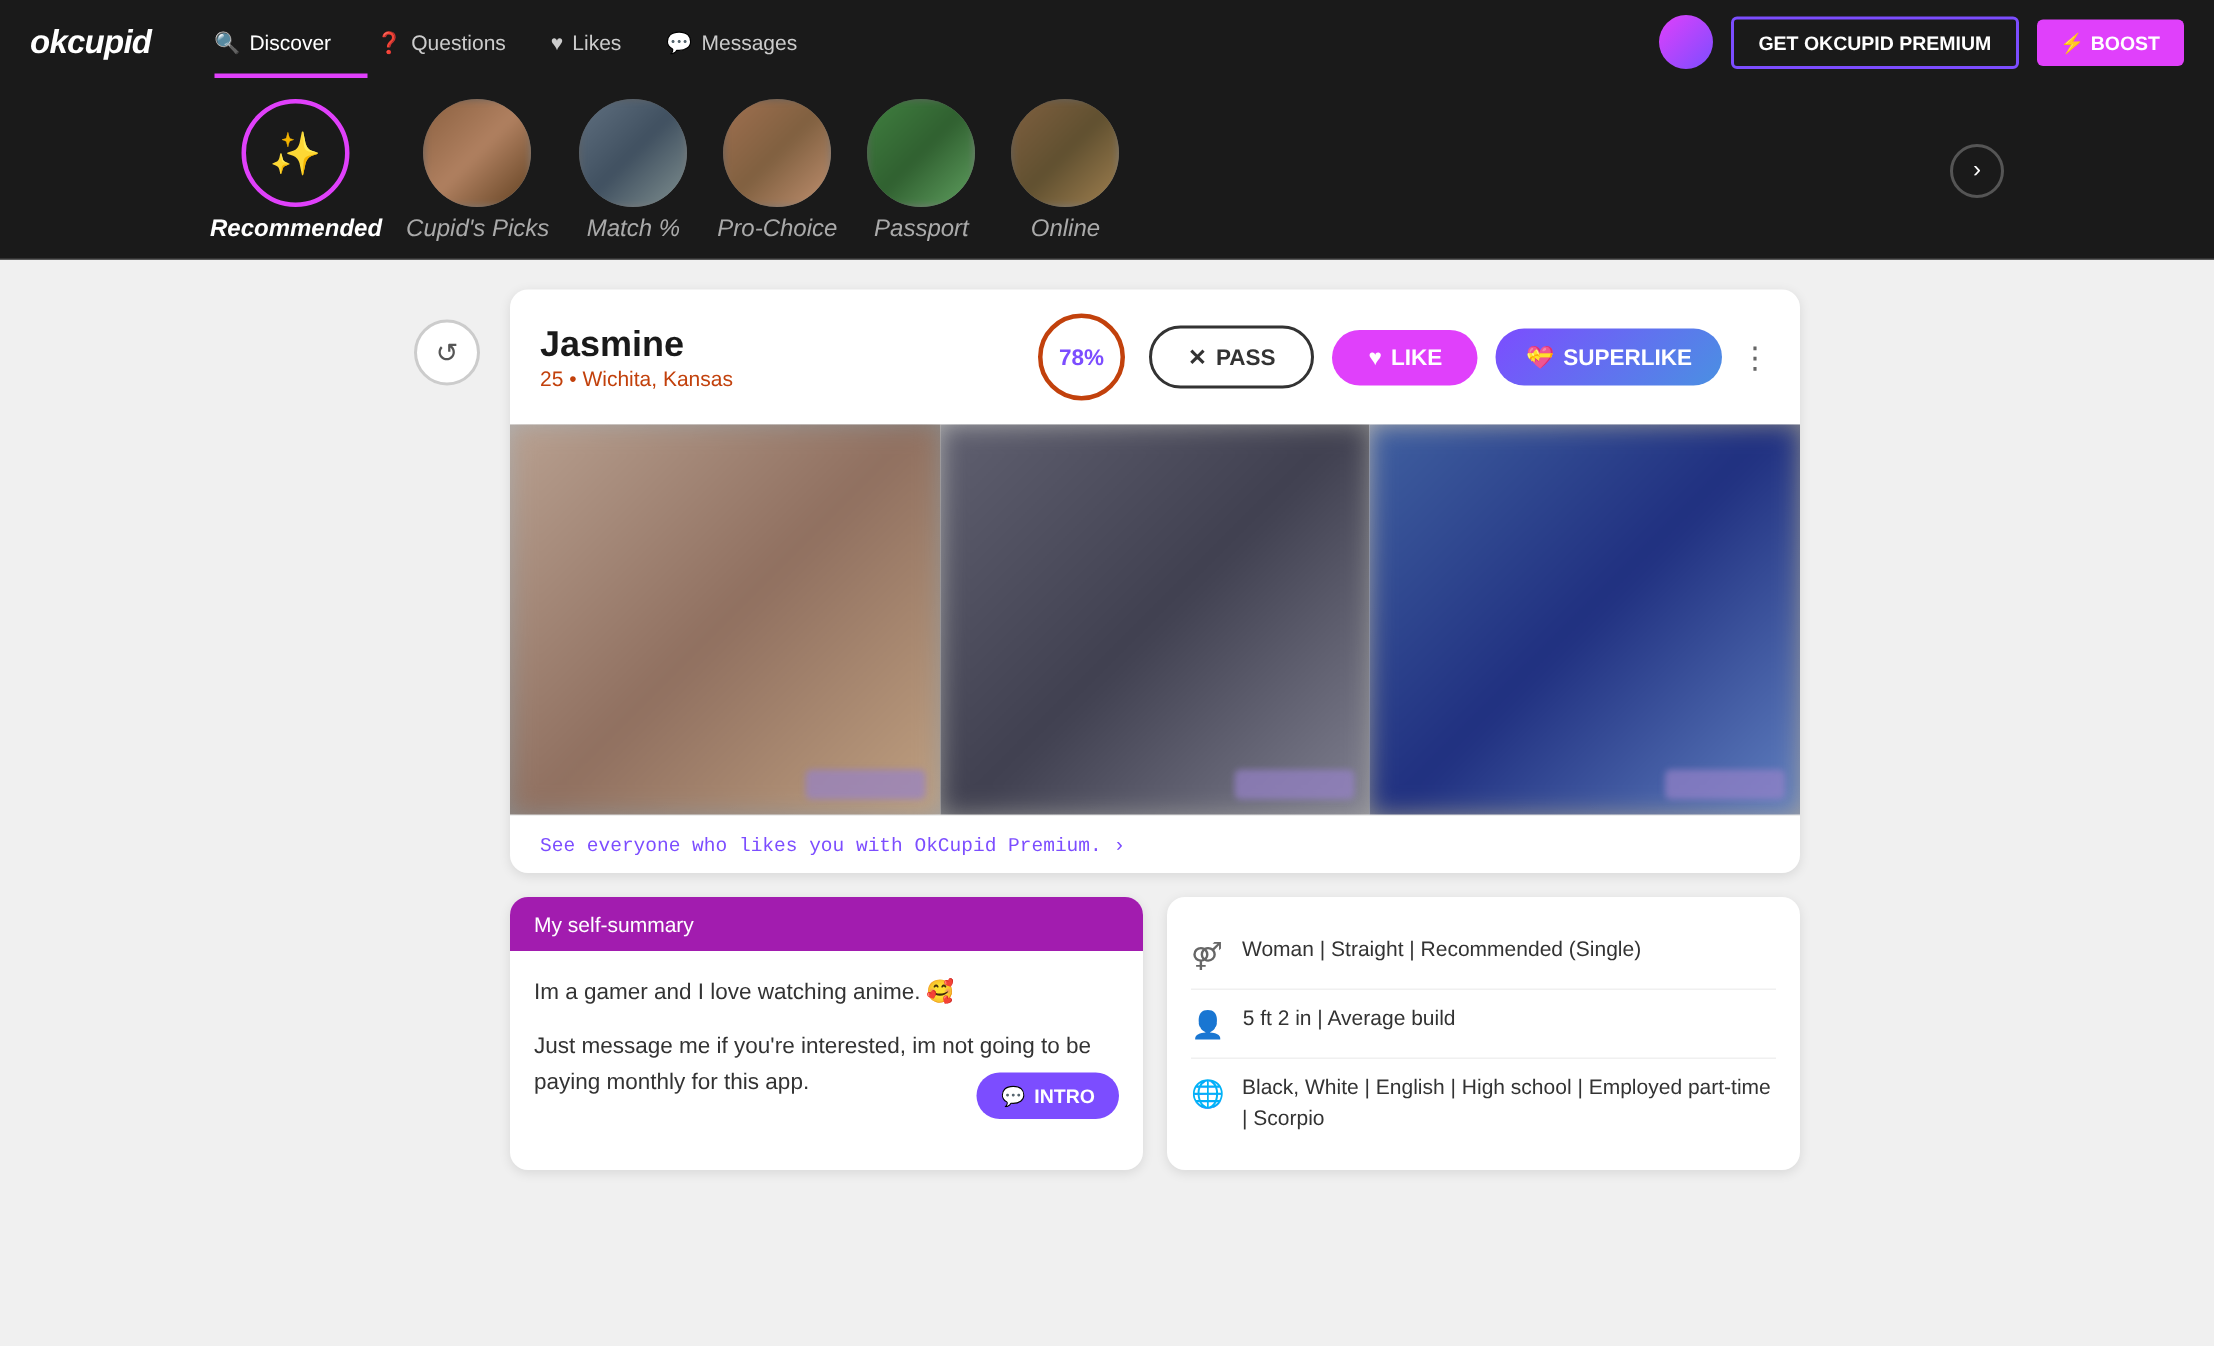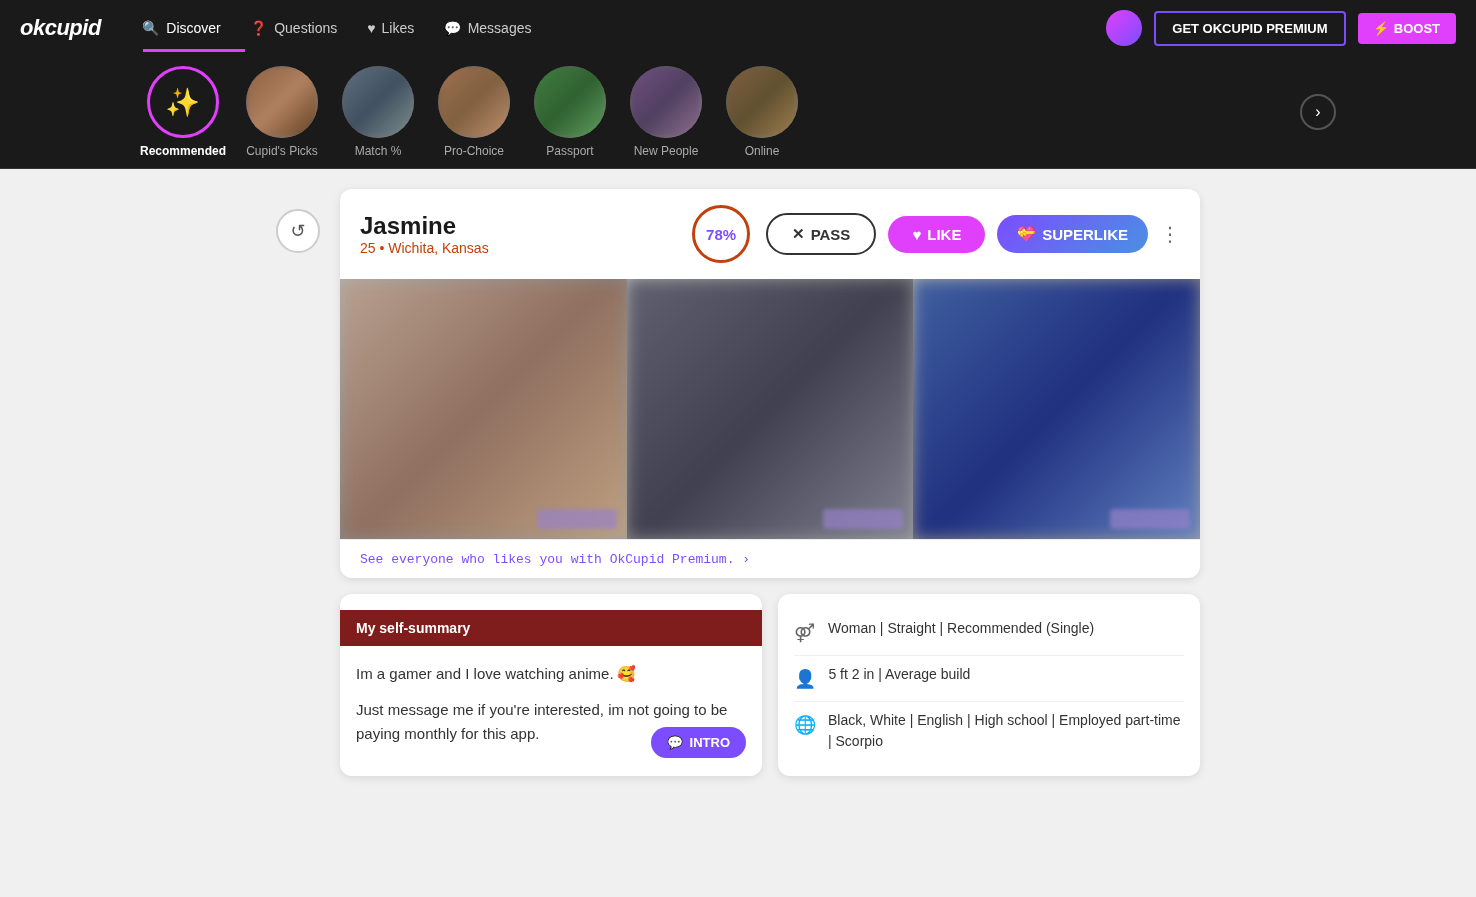--- a/index.html
+++ b/index.html
@@ -123,22 +123,23 @@
     }
     .category-avatar.recommended {
       background: #1a1a1a;
       border: 3px solid #e040fb;
       display: flex;
       align-items: center;
       justify-content: center;
     }
     .category-label {
       color: #aaa;
-      font-size: 12px;
+      font-size: 16px;
       text-align: center;
+      font-style: italic;
     }
     .category-item.active .category-label { color: white; font-weight: 600; }
     .category-nav-arrow {
       width: 36px;
       height: 36px;
       border-radius: 50%;
       border: 2px solid #555;
       display: flex;
       align-items: center;
       justify-content: center;
@@ -322,26 +323,25 @@
       gap: 16px;
       width: 860px;
     }
     .section-card {
       background: white;
       border-radius: 12px;
       overflow: hidden;
       box-shadow: 0 2px 8px rgba(0,0,0,0.1);
     }
     .section-header {
-      background: #7f1d1d;
+      background: #a21caf;
       color: white;
       padding: 10px 16px;
       font-size: 14px;
-      font-weight: 700;
-      margin-top: 16px;
+      font-weight: 400;
     }
     .section-body {
       padding: 16px;
       position: relative;
     }
     .self-summary-text {
       color: #333;
       font-size: 15px;
       line-height: 1.6;
     }
@@ -465,26 +465,20 @@
     <span class="category-label">Pro-Choice</span>
   </div>
 
   <div class="category-item">
     <div class="category-avatar">
       <div class="cat-placeholder p5"></div>
     </div>
     <span class="category-label">Passport</span>
   </div>
 
-  <div class="category-item">
-    <div class="category-avatar">
-      <div class="cat-placeholder p6"></div>
-    </div>
-    <span class="category-label">New People</span>
-  </div>
 
   <div class="category-item">
     <div class="category-avatar">
       <div class="cat-placeholder p7"></div>
     </div>
     <span class="category-label">Online</span>
   </div>
   <div class="category-nav-arrow">›</div>
 </div>
 

